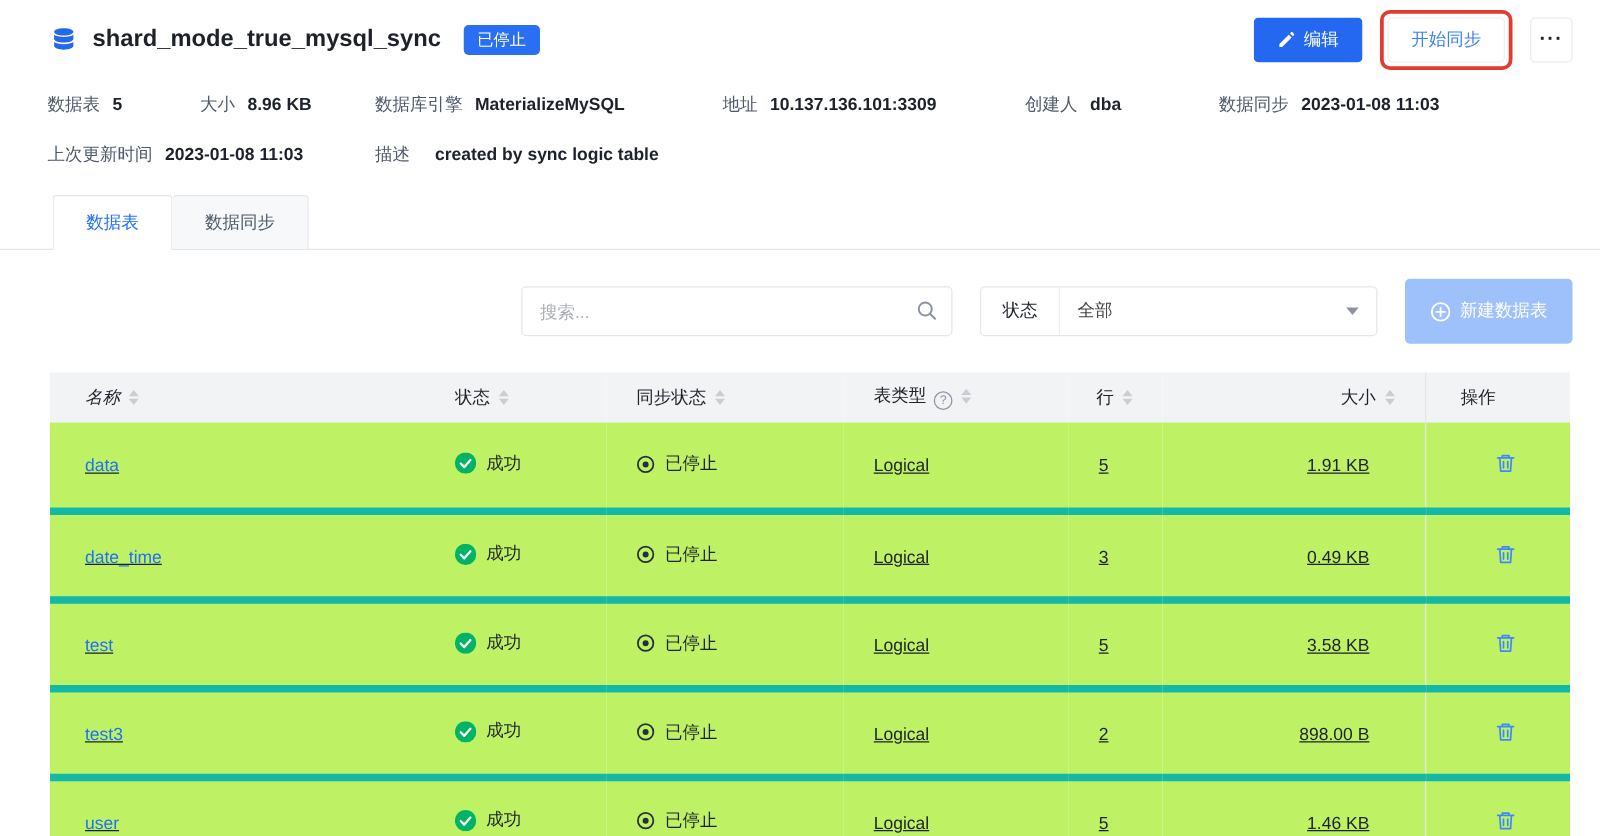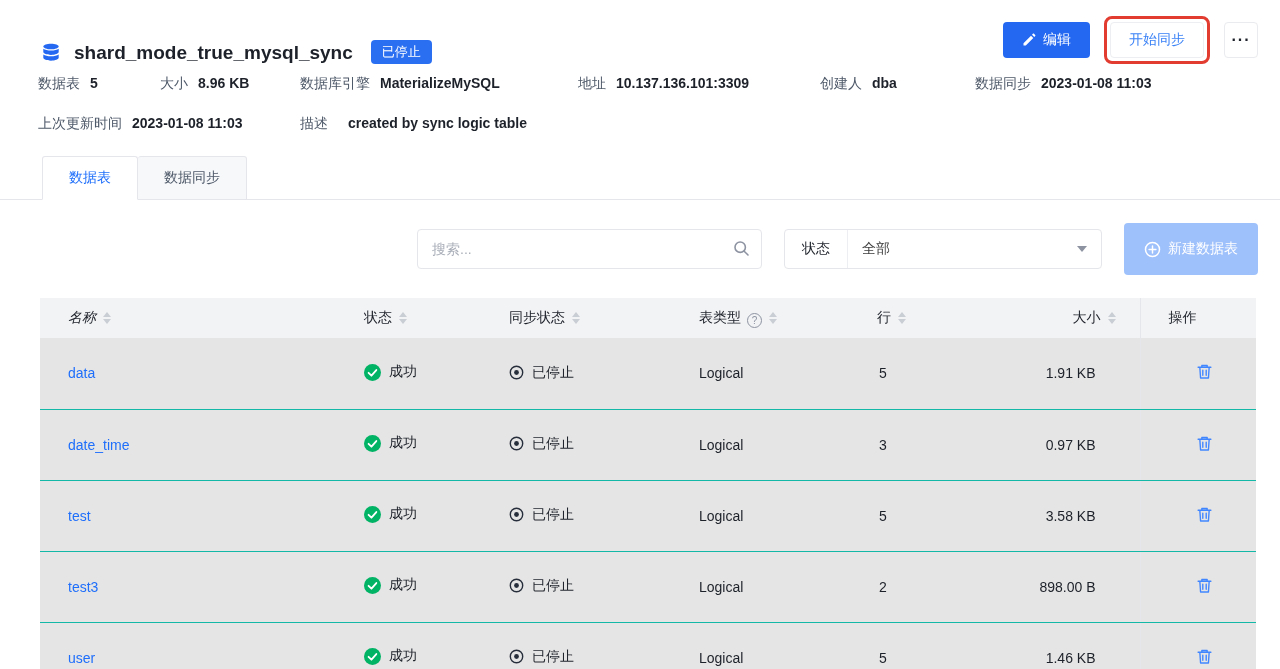--- a/index.html
+++ b/index.html
@@ -1,20 +1,20 @@
 <!DOCTYPE html>
 <html><head>
 <meta charset="utf-8">
 <style>
   * { margin:0; padding:0; box-sizing:border-box; }
   html,body { width:1280px; height:669px; overflow:hidden; background:#fff;
     font-family:"Liberation Sans","DejaVu Sans",sans-serif; color:#1d2129; font-size:14px; }
 
   
-  .topbar { height:64px; display:flex; align-items:flex-end; padding:0 22px 0 40px; }
+  .topbar { height:64px; display:flex; align-items:center; padding:0 22px 0 40px; }
   .db-icon { display:inline-flex; margin-right:12px; }
   .page-title { font-size:19px; font-weight:600; color:#1d2129; }
   .status-badge { margin-left:18px; background:#2a6ff2; color:#fff; font-size:13px;
     padding:4px 11px; border-radius:4px; line-height:1.2; }
   .topbar-actions { margin-left:auto; display:flex; align-items:center; gap:14px; }
   .btn { display:inline-flex; align-items:center; gap:7px; height:36px; padding:1px 18px;
     border-radius:4px; font-size:14px; cursor:pointer; border:1px solid transparent; background:#fff; }
   .btn-primary { background:#2468f2; color:#fff; }
   .btn-plain { background:#fff; color:#3b82f6; border-color:#e2e5ea; }
   .annotation { border:3px solid #e23b30; border-radius:8px; padding:3px; display:inline-flex; }
@@ -57,22 +57,22 @@
 
   
   .table-wrap { margin:23px 24px 0 40px; }
   table { width:1216px; border-collapse:collapse; table-layout:fixed; }
   thead th { background:#f2f3f5; height:40px; font-weight:400; font-size:14px; color:#1d2129;
     text-align:left; padding-left:24px; white-space:nowrap; cursor:pointer; }
   thead th:first-child { padding-left:28px;font-style:italic; }
   th.num, td.num { text-align:right; }
   th.num { padding-right:24px; padding-left:0; }
   td.num { padding-right:44px; }
-  tbody td { height:71px; border-bottom:1px solid #14b8a6; padding-left:24px; font-size:14px;
-    vertical-align:middle; background:#e5e5e5; }
+  tbody td { height:71px; border-bottom:6px solid #14b8a6; padding-left:24px; font-size:14px;
+    vertical-align:middle; background:#bef264;text-decoration:underline; }
   tbody td:first-child { padding-left:28px; }
   .col-actions { border-left:1px solid #e5e6eb; padding-left:28px !important; }
   td.col-actions { padding-left:55px !important; }
   a.tbl-link { color:#1f6ffb; text-decoration:none; cursor:pointer; }
   .cell-status { display:inline-flex; align-items:center; gap:8px; }
   .caret { display:inline-flex; flex-direction:column; gap:2px; margin-left:7px; vertical-align:middle; }
   .caret i { display:block; width:0; height:0; border-left:4px solid transparent; border-right:4px solid transparent; }
   .caret .up { border-bottom:5px solid #c9cdd4; }
   .caret .dn { border-top:5px solid #c9cdd4; }
   .q-icon { display:inline-flex; align-items:center; justify-content:center; width:15px; height:15px;
@@ -300,21 +300,21 @@
           <svg width="15" height="15" viewBox="0 0 15 15">
                   <circle cx="7.5" cy="7.5" r="6.2" fill="none" stroke="#272e3b" stroke-width="1.4"></circle>
                   <circle cx="7.5" cy="7.5" r="2.4" fill="#272e3b"></circle>
                 </svg>
         </span>
         <span>已停止</span>
       </span>
     </td>
     <td><span>Logical</span></td>
     <td class="num"><span>3</span></td>
-    <td class="num"><span>0.97 KB</span></td>
+    <td class="num"><span>0.49 KB</span></td>
     <td class="col-actions">
       <button class="trash-btn">
         <span style="display:inline-flex;">
           <svg width="17" height="17" viewBox="0 0 16 16" fill="none" stroke="#4086ff" stroke-width="1.3" stroke-linecap="round" stroke-linejoin="round">
             <path d="M2 4h12M5.5 4V2.4h5V4M3.6 4l.7 10.1h7.4L12.4 4M6.4 6.8v4.7M9.6 6.8v4.7"></path>
           </svg>
         </span>
       </button>
     </td>
   </tr>

